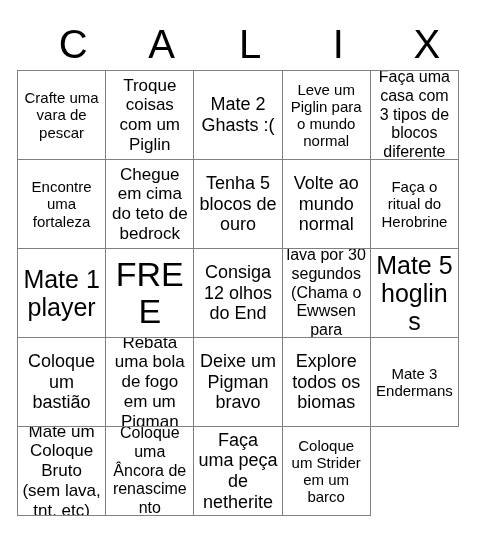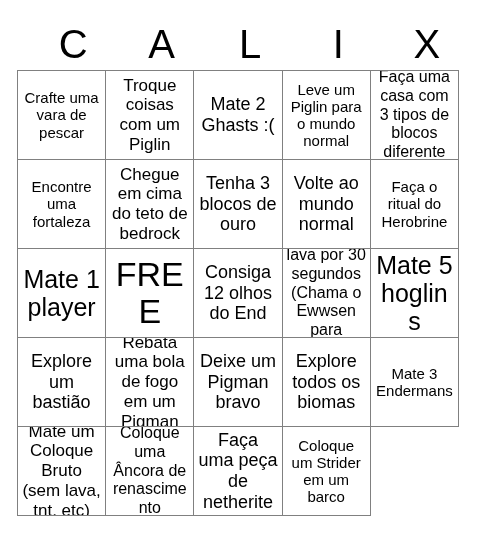--- a/index.html
+++ b/index.html
@@ -111,21 +111,21 @@
         <span class="txt">Faça uma casa com 3 tipos de blocos diferente</span>
       </div>
 
     <div class="cell fs-m">
         <span class="txt">Encontre uma fortaleza</span>
       </div>
     <div class="cell fs-s">
         <span class="txt">Chegue em cima do teto de bedrock</span>
       </div>
     <div class="cell fs-l">
-        <span class="txt">Tenha 3 blocos de ouro</span>
+        <span class="txt">Tenha 5 blocos de ouro</span>
       </div>
     <div class="cell fs-l">
         <span class="txt">Volte ao mundo normal</span>
       </div>
     <div class="cell fs-m">
         <span class="txt">Faça o ritual do Herobrine</span>
       </div>
 
     <div class="cell fs-xl">
         <span class="txt">Mate 1 player</span>
@@ -137,21 +137,21 @@
         <span class="txt">Consiga 12 olhos do End</span>
       </div>
     <div class="cell fs-xs">
         <span class="txt">Fique na lava por 30 segundos (Chama o Ewwsen para contar)</span>
       </div>
 
     <div class="cell fs-xl">
         <span class="txt">Mate 5 hoglins</span>
       </div>
     <div class="cell fs-l">
-        <span class="txt">Explore um bastião</span>
+        <span class="txt">Coloque um bastião</span>
       </div>
     <div class="cell fs-s">
         <span class="txt">Rebata uma bola de fogo em um Pigman</span>
       </div>
     <div class="cell fs-l">
         <span class="txt">Deixe um Pigman bravo</span>
       </div>
     <div class="cell fs-l">
         <span class="txt">Explore todos os biomas</span>
       </div>

